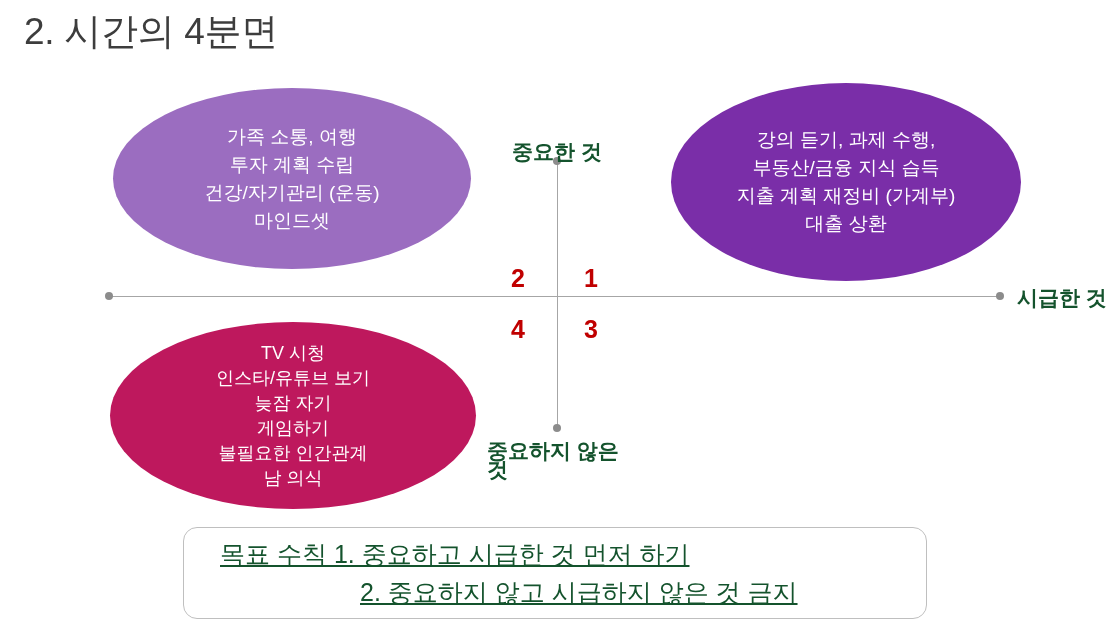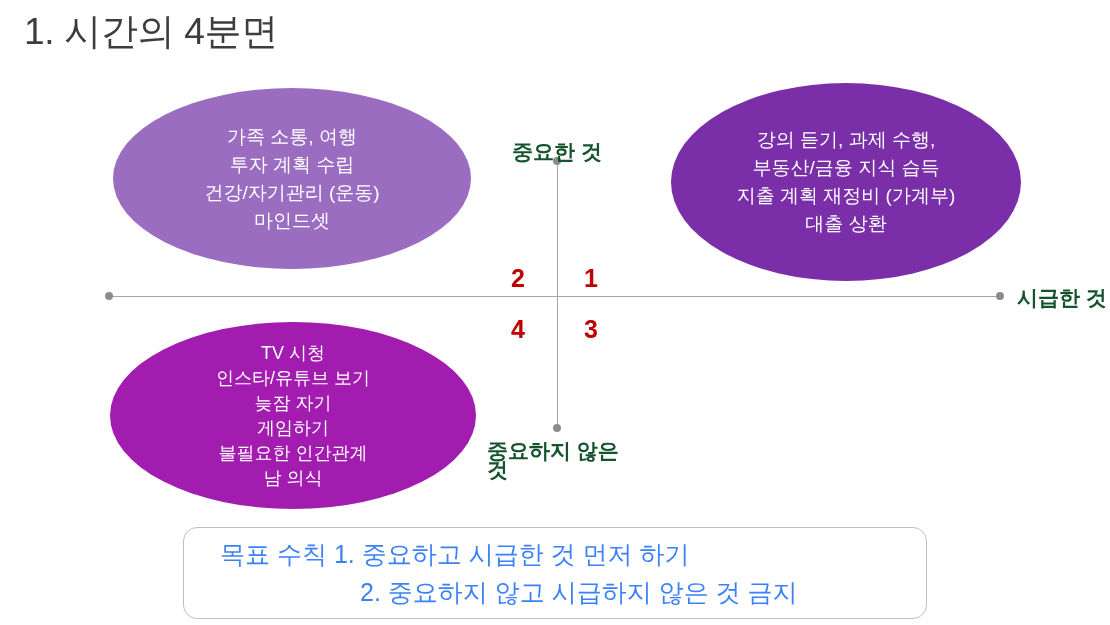--- a/index.html
+++ b/index.html
@@ -133,21 +133,21 @@
   .ell-tr {
     left: 671px; top: 83px;
     width: 350px; height: 198px;
     background: #7a2ea8;
     font-size: 19px;
     line-height: 28px;
   }
   .ell-bl {
     left: 110px; top: 322px;
     width: 366px; height: 187px;
-    background: #a21caf;
+    background: #be185d;
     font-size: 18px;
     line-height: 25px;
   }
   .ell-br {
     left: 680px; top: 330px;
     width: 362px; height: 181px;
     background: #bc9ed4;
     font-size: 19px;
     line-height: 28px;
   }
@@ -161,32 +161,33 @@
     height: 92px;
     border: 1px solid #bfbfbf;
     border-radius: 14px;
     box-sizing: border-box;
     background: #ffffff;
   }
   .goal-line {
     position: absolute;
     font-size: 25px;
     line-height: 38px;
-    color: #3b82f6;
+    color: #14532d;
     white-space: nowrap;
+    text-decoration: underline;
   }
   .goal-line-1 { left: 36px; top: 7px; }
   .goal-line-2 { left: 176px; top: 45px; }
 </style>
 </head>
 <body>
 
 <div id="slide">
 
-  <div class="slide-title">1. 시간의 4분면</div>
+  <div class="slide-title">2. 시간의 4분면</div>
 
   <div class="axis-h"></div>
   <div class="axis-v"></div>
 
   <div class="axis-dot dot-left"></div>
   <div class="axis-dot dot-right"></div>
   <div class="axis-dot dot-top"></div>
   <div class="axis-dot dot-bottom"></div>
 
   <div class="axis-label lbl-top">중요한 것</div>

